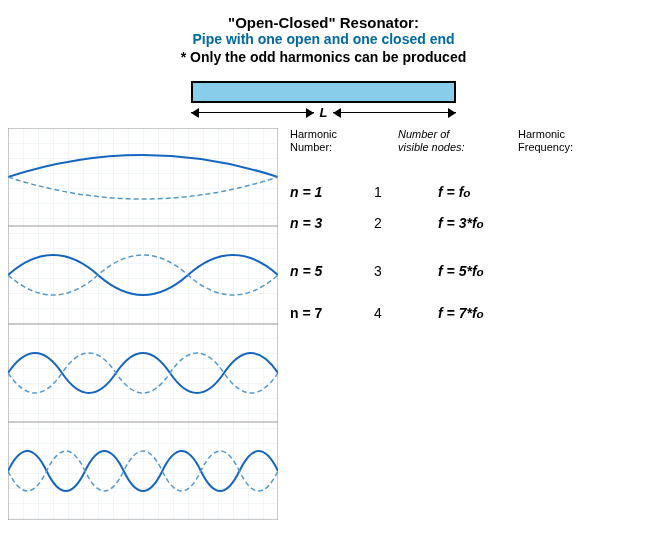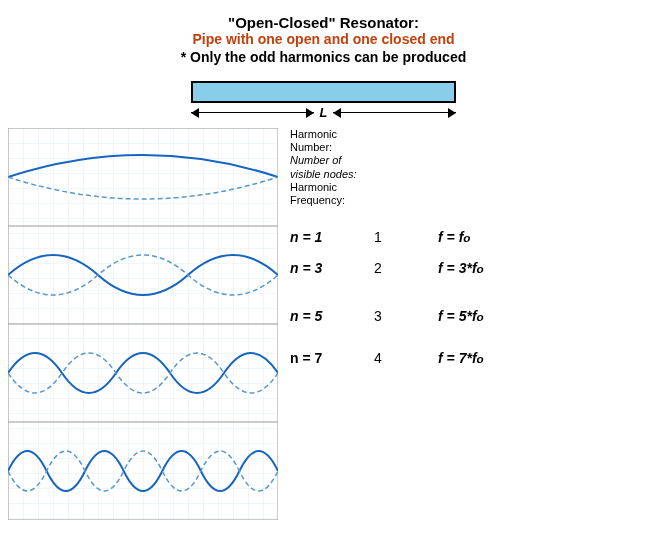--- a/index.html
+++ b/index.html
@@ -25,21 +25,21 @@
       margin-bottom: 8px;
     }
     .title-line1 {
       font-size: 15px;
       font-weight: bold;
       color: #000;
     }
     .title-line2 {
       font-size: 14px;
       font-weight: bold;
-      color: #c2410c;
+      color: #0369a1;
     }
     .title-line3 {
       font-size: 14px;
       font-weight: bold;
       color: #000000;
       margin-top: 2px;
     }
     .pipe-section {
       width: 270px;
       margin: 8px 0 4px 0;
@@ -99,23 +99,24 @@
     }
     .table-section {
       flex: 1;
       padding-left: 12px;
       display: flex;
       flex-direction: column;
       justify-content: flex-start;
     }
     .table-header {
       display: flex;
-      flex-direction: column;
-      margin-bottom: 4px;
+      flex-direction: row;
+      margin-bottom: 12px;
       align-items: flex-start;
+      gap: 40px;
     }
     .col-header {
       font-size: 11px;
       font-weight: normal;
       color: #000;
       line-height: 1.2;
     }
     .col1 { width: 68px; }
     .col2 { width: 80px; font-style: italic; }
     .col3 { width: 90px; }

